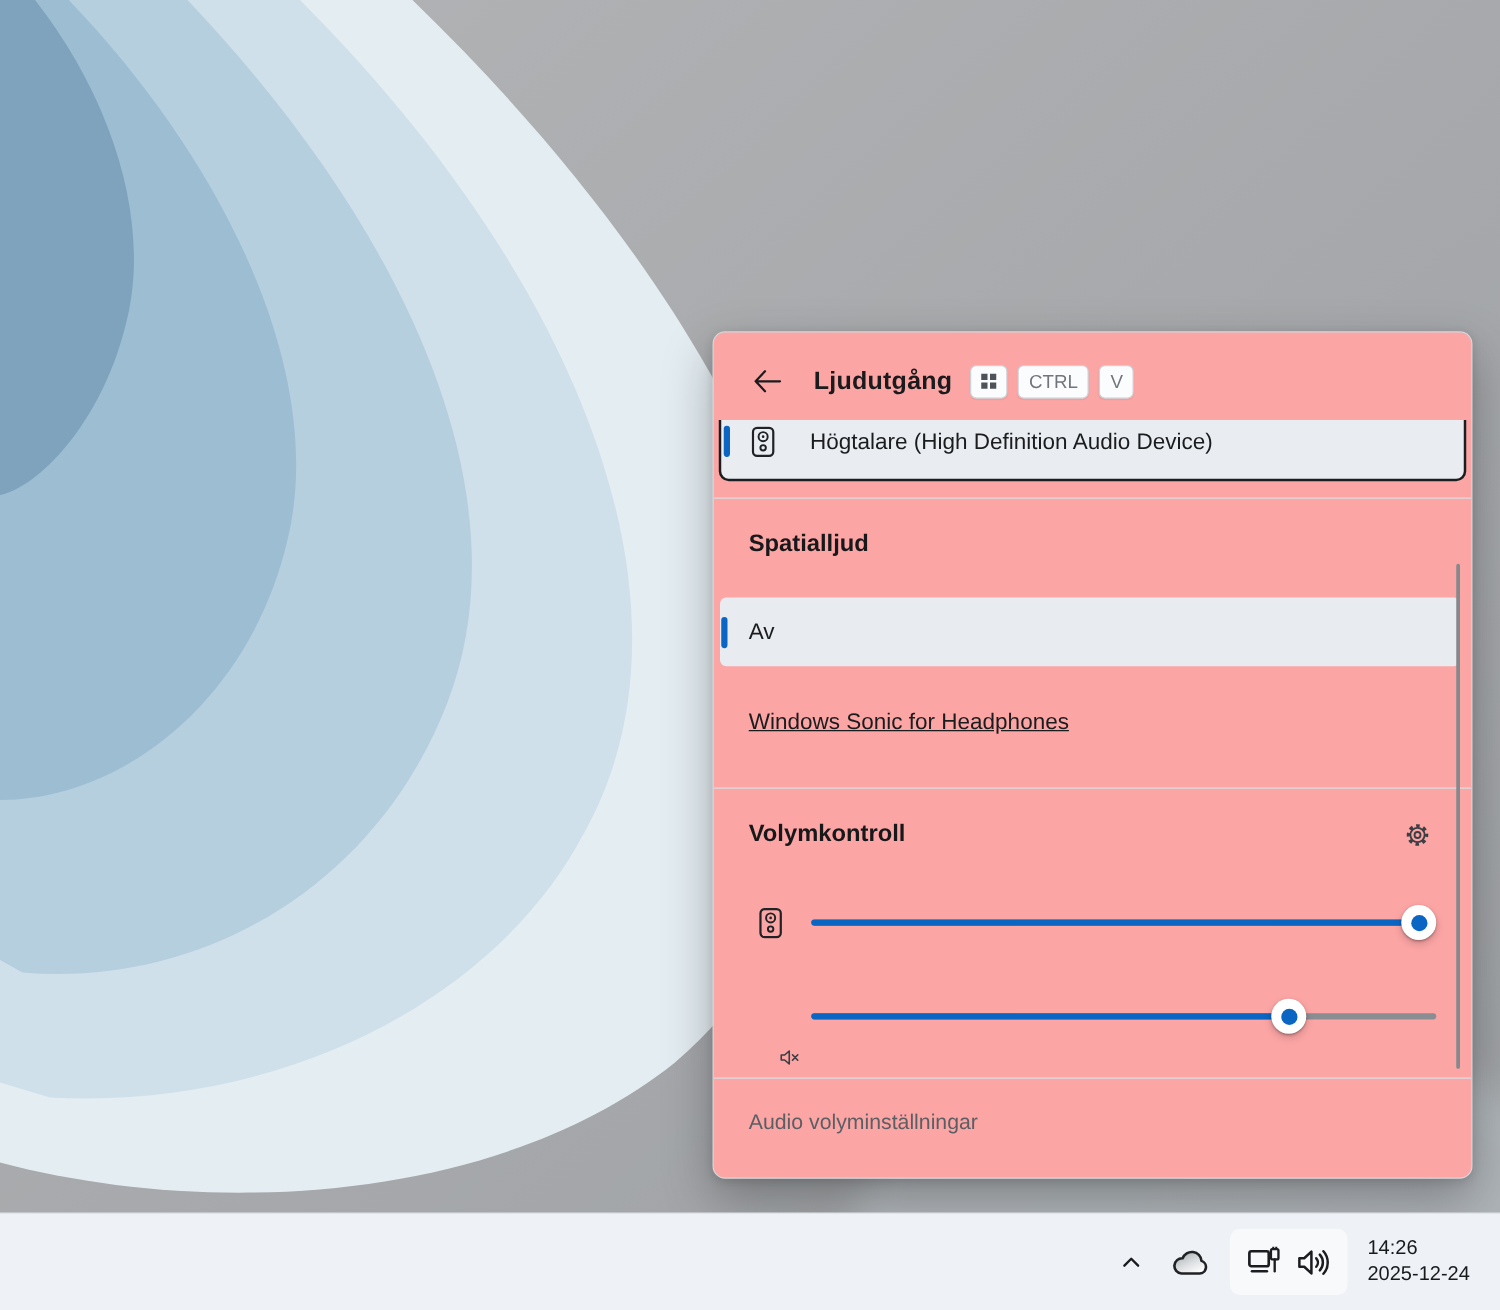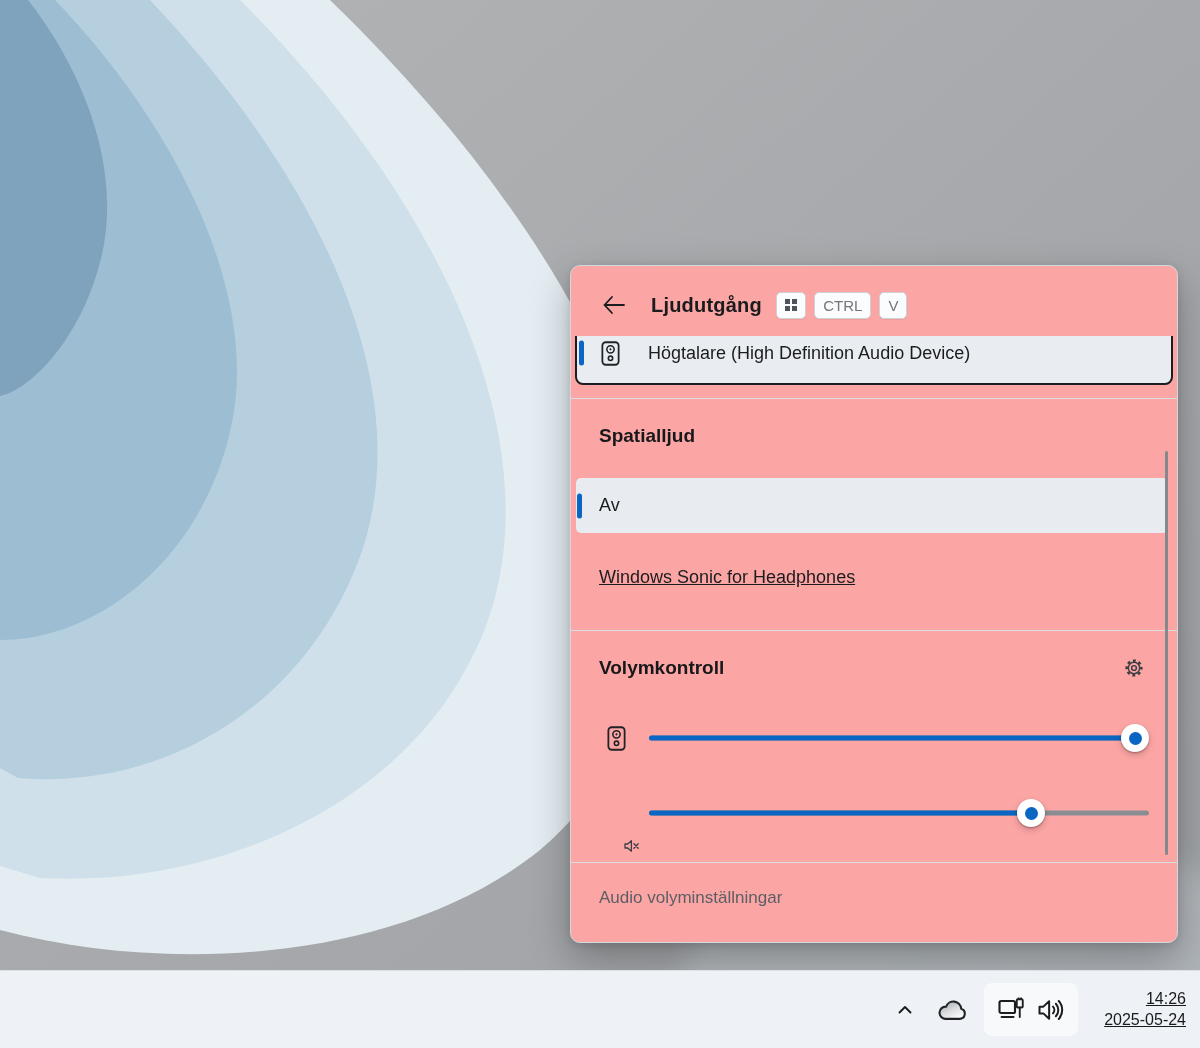--- a/index.html
+++ b/index.html
@@ -19,21 +19,21 @@
     display:flex; align-items:center; padding-right:14px;
   }
   .tray-btn { display:flex; align-items:center; justify-content:center; height:52px; border-radius:8px; }
   .chevron-btn { width:38px; }
   .cloud-btn { width:46px; margin-left:6px; }
   .tray-group {
     display:flex; align-items:center; gap:10px; padding:0 12px;
     height:53px; margin-left:8px; border-radius:8px;
     background:rgba(255,255,255,0.55);
   }
-  .clock { margin-left:16px; text-align:right; font-size:16px; color:#191a1c; line-height:1.3; min-width:92px;text-decoration:underline; }
+  .clock { margin-left:16px; font-size:16px; color:#191a1c; line-height:1.3; min-width:92px; }
 
   
   .flyout {
     position:absolute; left:570px; top:265px; width:608px; height:678px;
     background:#fca5a5; border:1px solid #d4d7db; border-radius:10px;
     box-shadow:0 16px 40px rgba(0,0,0,0.28), 0 2px 8px rgba(0,0,0,0.12);
     overflow:hidden;
   }
   .fly-header { display:flex; align-items:center; padding:24px 28px 16px 28px; height:70px; }
   .back-btn { width:30px; height:28px; display:flex; align-items:center; justify-content:center; margin-right:22px; }
@@ -273,17 +273,17 @@
       <svg width="30" height="30" viewBox="0 0 24 24">
         <path d="M2.8 9.3 h3.1 L10.5 5 v14 L5.9 14.7 H2.8 Z" fill="none" stroke="#1c1d20" stroke-width="1.6" stroke-linejoin="round"></path>
         <path d="M13.6 9.3 a4 4 0 0 1 0 5.4" fill="none" stroke="#1c1d20" stroke-width="1.6" stroke-linecap="round"></path>
         <path d="M15.9 7 a7.4 7.4 0 0 1 0 10" fill="none" stroke="#1c1d20" stroke-width="1.6" stroke-linecap="round"></path>
         <path d="M18.2 4.8 a10.8 10.8 0 0 1 0 14.4" fill="none" stroke="#1c1d20" stroke-width="1.6" stroke-linecap="round"></path>
       </svg>
     </div>
 
     <div class="clock">
       <div>14:26</div>
-      <div>2025-05-24</div>
+      <div>2025-12-24</div>
     </div>
 
   </div>
 </div>
 
 </body></html>

